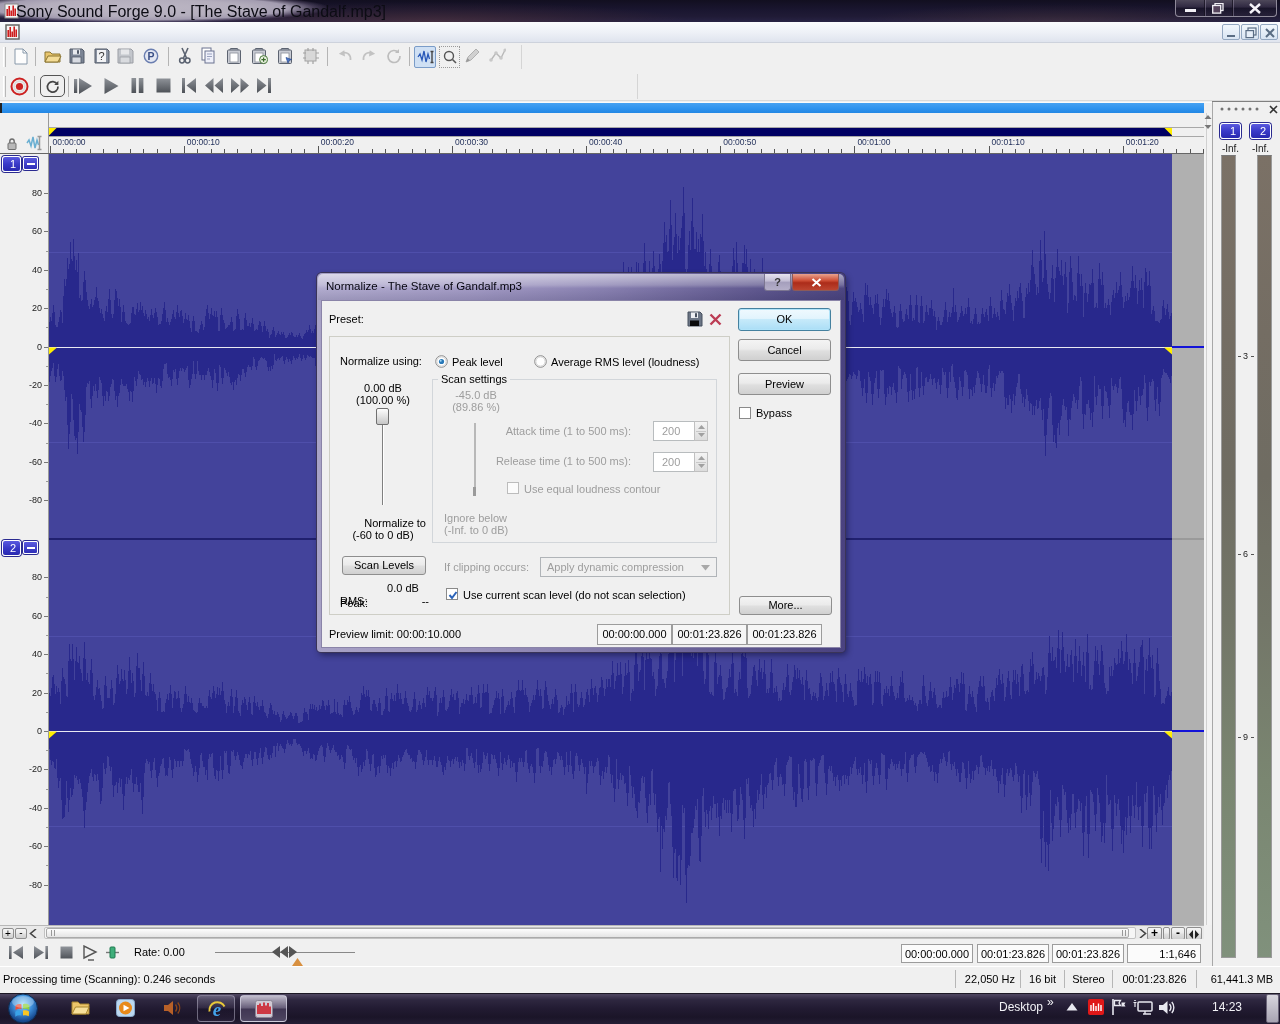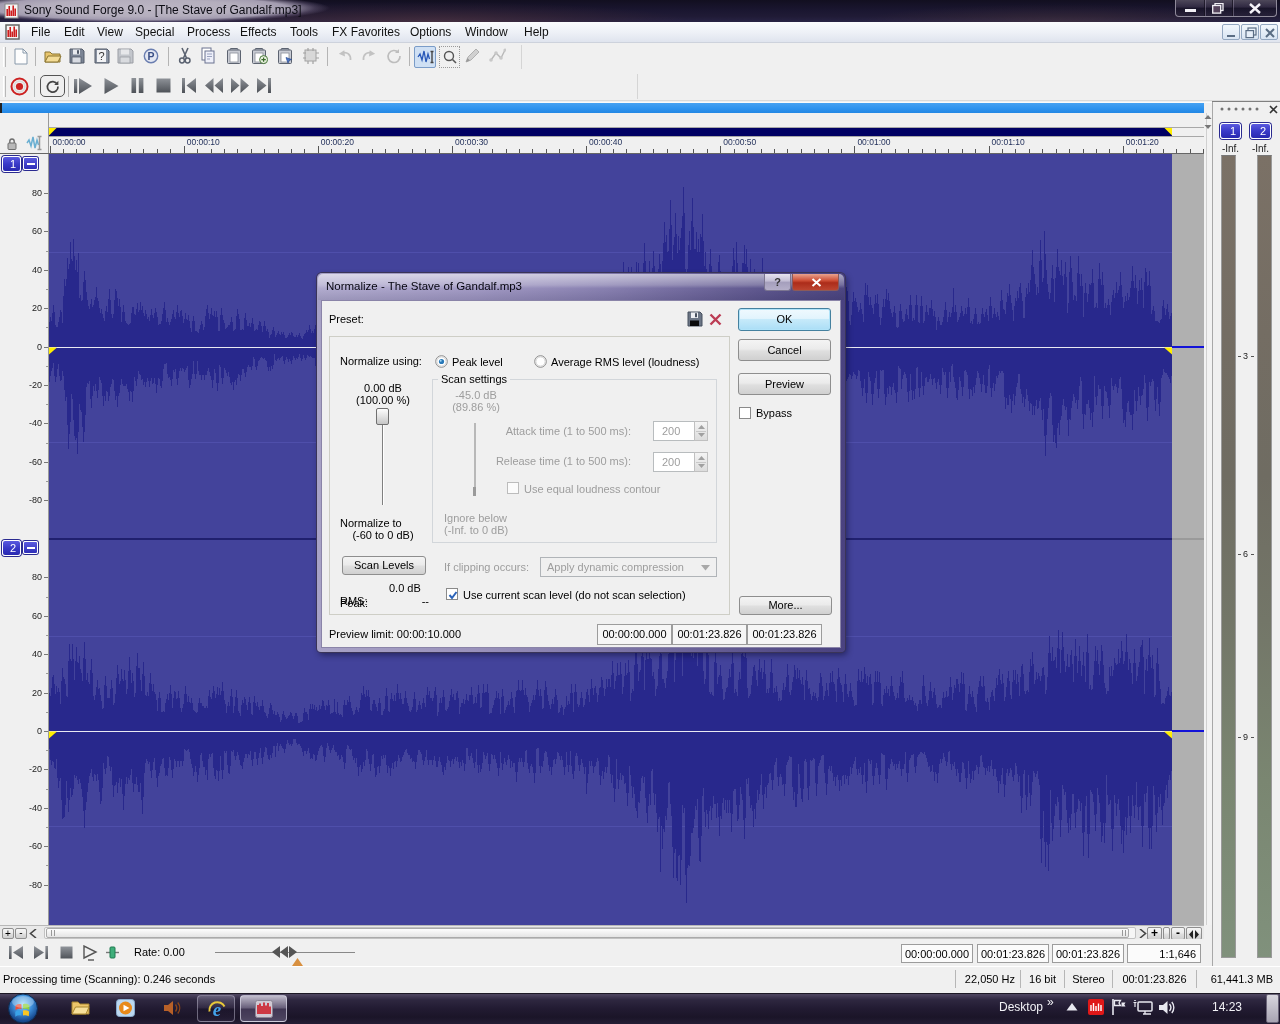--- a/index.html
+++ b/index.html
@@ -20,21 +20,21 @@
 
 <div class="abs" style="left:0;top:0;width:1280px;height:22px;
 background:radial-gradient(190px 15px at 140px 8px,#bcb6c4 0%,#b4aebd 55%,#a39cb0 78%,rgba(110,98,128,.45) 92%,rgba(30,24,48,0) 100%),
 radial-gradient(260px 20px at 430px 22px,rgba(96,58,60,.5) 0%,rgba(70,44,52,.28) 60%,rgba(30,20,40,0) 100%),
 radial-gradient(200px 18px at 1060px 22px,rgba(120,80,60,.25) 0%,rgba(30,20,40,0) 100%),
 linear-gradient(180deg,#120f20 0%,#1a1630 45%,#201b36 75%,#282344 100%)">
 <svg class="abs" style="left:4px;top:3px" width="16" height="16" viewBox="0 0 16 16">
   <rect x="1" y="1" width="13" height="14" fill="#f6f4f4" stroke="#888" stroke-width="1"></rect>
   <path d="M3.2 13V6M5.2 13V3M7.2 13V7.5M9.2 13V2.5M11.2 13V5.5" stroke="#cc1111" stroke-width="1.5"></path>
  </svg>
- <div class="abs" style="left:24px;top:3px;font-size:12px;color:#0c0c14;white-space:nowrap">Sony Sound Forge 9.0 - [The Stave of Gandalf.mp3]</div>
+ <div class="abs" style="left:16px;top:3px;font-size:16px;color:#0c0c14;white-space:nowrap">Sony Sound Forge 9.0 - [The Stave of Gandalf.mp3]</div>
 
  <div class="abs" style="left:1175px;top:0;width:102px;height:17px;border:1px solid #8f8a9a;border-top:none;border-radius:0 0 4px 4px;background:linear-gradient(180deg,rgba(150,140,160,.45) 0%,rgba(70,60,85,.5) 45%,rgba(25,20,38,.55) 50%,rgba(45,38,60,.5) 100%)">
    <div class="abs" style="left:28px;top:0;width:1px;height:16px;background:rgba(20,15,30,.7)"></div>
    <div class="abs" style="left:29px;top:0;width:1px;height:16px;background:rgba(170,160,185,.4)"></div>
    <div class="abs" style="left:56px;top:0;width:1px;height:16px;background:rgba(20,15,30,.7)"></div>
    <div class="abs" style="left:57px;top:0;width:1px;height:16px;background:rgba(170,160,185,.4)"></div>
    <div class="abs" style="left:9px;top:9px;width:11px;height:3px;background:#f2f0f5"></div>
    <svg class="abs" style="left:36px;top:3px" width="12" height="11" viewBox="0 0 12 11">
      <rect x="3" y="0.5" width="8" height="7" fill="none" stroke="#f2f0f5" stroke-width="1.3"></rect>
      <rect x="0.7" y="2.5" width="8" height="7.6" fill="#55445c" stroke="#f2f0f5" stroke-width="1.3"></rect>
@@ -43,33 +43,20 @@
      <path d="M1 1l10 9M11 1L1 10" stroke="#f5f3f8" stroke-width="2.4"></path>
    </svg>
  </div>
 </div>
 
 <div class="abs" style="left:0;top:22px;width:1280px;height:21px;background:linear-gradient(180deg,#fafbfd 0%,#eef1f7 50%,#dfe4ee 100%);border-bottom:1px solid #cdd2dc">
  <svg class="abs" style="left:5px;top:2px" width="16" height="16" viewBox="0 0 16 16">
   <rect x="1" y="1" width="13" height="14" fill="#f6f4f4" stroke="#666" stroke-width="1.5"></rect>
   <path d="M3.2 13V6M5.2 13V3M7.2 13V7.5M9.2 13V2.5M11.2 13V5.5" stroke="#cc1111" stroke-width="1.5"></path>
  </svg>
- <div class="abs" style="left:0;top:3px;width:1280px;height:15px;font-size:12px;color:#111">
-  <span class="abs" style="left:31px">File</span>
-        <span class="abs" style="left:64px">Edit</span>
-  <span class="abs" style="left:97px">View</span>
-        <span class="abs" style="left:135px">Special</span>
-  <span class="abs" style="left:187px">Process</span>
-        <span class="abs" style="left:240px">Effects</span>
-  <span class="abs" style="left:290px">Tools</span>
-        <span class="abs" style="left:332px">FX Favorites</span>
-  <span class="abs" style="left:410px">Options</span>
-        <span class="abs" style="left:465px">Window</span>
-  <span class="abs" style="left:524px">Help</span>
- </div>
  <div class="abs" style="left:1222px;top:2px;width:18px;height:16px;border:1px solid #93a7c0;border-radius:2px;background:linear-gradient(180deg,#f2f7fc,#d8e4f2)">
         <div class="abs" style="left:4px;top:10px;width:8px;height:2px;background:#5a6d84"></div>
       </div>
  <div class="abs" style="left:1241px;top:2px;width:18px;height:16px;border:1px solid #93a7c0;border-radius:2px;background:linear-gradient(180deg,#f2f7fc,#d8e4f2)">
         <svg class="abs" style="left:3px;top:2px" width="12" height="12" viewBox="0 0 12 12">
           <rect x="3" y="1" width="8" height="7" fill="none" stroke="#5a6d84" stroke-width="1.2"></rect>
           <rect x="1" y="3.6" width="7.5" height="7" fill="#e6eef8" stroke="#5a6d84" stroke-width="1.2"></rect>
         </svg>
       </div>
  <div class="abs" style="left:1260px;top:2px;width:18px;height:16px;border:1px solid #93a7c0;border-radius:2px;background:linear-gradient(180deg,#f2f7fc,#d8e4f2)">
@@ -675,21 +662,21 @@
  <svg class="abs" style="left:217px;top:82px" width="13" height="13" viewBox="0 0 13 13">
         <circle cx="6.5" cy="6.5" r="5.8" fill="#f6f6f6" stroke="#8a8a8a"></circle>
         <circle cx="6.5" cy="6.5" r="4.6" fill="#fff" stroke="#d4d4d4"></circle>
       </svg>
  <div class="abs t11" style="left:234px;top:83px">Average RMS level (loudness)</div>
 
  <div class="abs t11" style="left:23px;top:109px;width:86px;text-align:center">0.00 dB</div>
  <div class="abs t11" style="left:23px;top:121px;width:86px;text-align:center">(100.00 %)</div>
  <div class="abs" style="left:65px;top:151px;width:2px;height:81px;background:#808080;border-right:1px solid #fff"></div>
  <div class="abs" style="left:59px;top:135px;width:13px;height:17px;border:1px solid #707070;border-radius:2px;background:linear-gradient(180deg,#fdfdfd 0%,#e8e8e8 40%,#c6c6c6 100%)"></div>
- <div class="abs t11" style="left:23px;top:244px;width:86px;text-align:left">Normalize to</div>
+ <div class="abs t11" style="left:23px;top:244px;width:86px;text-align:right">Normalize to</div>
  <div class="abs t11" style="left:23px;top:256px;width:86px;text-align:center">(-60 to 0 dB)</div>
 
  <div class="abs" style="left:115px;top:106px;width:285px;height:164px;border:1px solid #d2d6da"></div>
  <div class="abs t11" style="left:121px;top:100px;background:#f0f0f0;padding:0 3px">Scan settings</div>
  <div class="abs t11 gray" style="left:115px;top:116px;width:88px;text-align:center">-45.0 dB</div>
  <div class="abs t11 gray" style="left:115px;top:128px;width:88px;text-align:center">(89.86 %)</div>
  <div class="abs" style="left:157px;top:150px;width:2px;height:68px;background:#b8b8b8"></div>
  <div class="abs" style="left:156px;top:214px;width:3px;height:9px;background:#9a9a9a"></div>
  <div class="abs t11 gray" style="left:143px;top:152px;width:171px;text-align:right">Attack time (1 to 500 ms):</div>
  <div class="abs" style="left:336px;top:148px;width:42px;height:20px;background:#fff;border:1px solid #b8bcbe">
@@ -717,21 +704,21 @@
           <path d="M0 0h7L3.5 4z" fill="#a0a0a0"></path>
         </svg>
  </div>
  <div class="abs" style="left:190px;top:209px;width:12px;height:12px;background:#fbfbfb;border:1px solid #bcbcbc"></div>
  <div class="abs t11 gray" style="left:207px;top:210px">Use equal loudness contour</div>
  <div class="abs t11 gray" style="left:127px;top:239px">Ignore below</div>
  <div class="abs t11 gray" style="left:127px;top:251px">(-Inf. to 0 dB)</div>
 
  <div class="btn" style="left:25px;top:283px;width:84px;height:19px;line-height:17px">Scan Levels</div>
  <div class="abs t11" style="left:23px;top:324px">Peak:</div>
- <div class="abs t11" style="left:72px;top:309px;width:40px;text-align:left">0.0 dB</div>
+ <div class="abs t11" style="left:66px;top:309px;width:40px;text-align:center">0.0 dB</div>
  <div class="abs t11" style="left:23px;top:322px">RMS:</div>
  <div class="abs t11" style="left:82px;top:322px;width:30px;text-align:right">--</div>
  <div class="abs t11 gray" style="left:127px;top:288px">If clipping occurs:</div>
  <div class="abs" style="left:223px;top:284px;width:177px;height:20px;background:#f0f0f0;border:1px solid #b0b4b8">
    <div class="t11 gray" style="position:absolute;left:6px;top:3px">Apply dynamic compression</div>
    <svg style="position:absolute;left:160px;top:7px" width="9" height="6">
           <path d="M0 0h9L4.5 5.5z" fill="#a8a8a8"></path>
         </svg>
  </div>
  <div class="abs" style="left:129px;top:315px;width:12px;height:12px;background:#fff;border:1px solid #8a8a8a">

